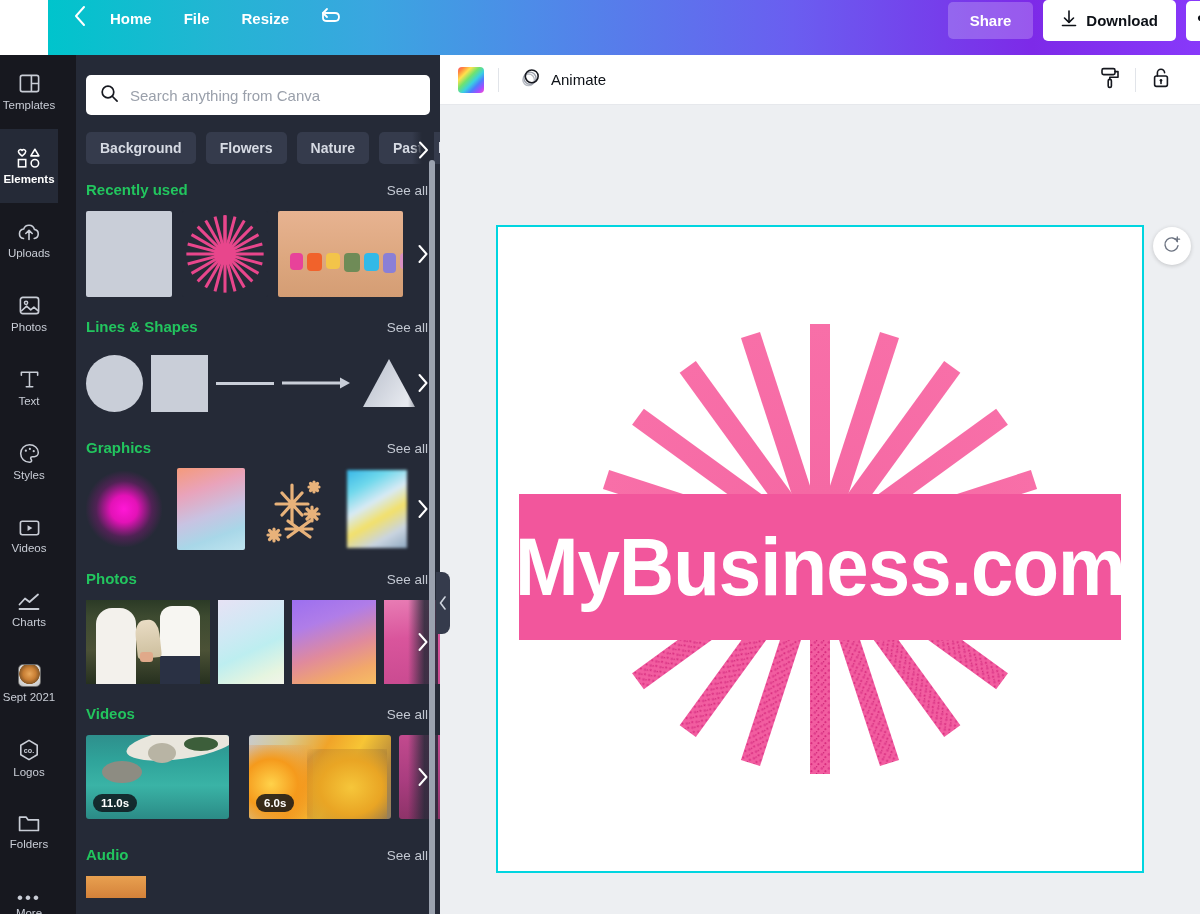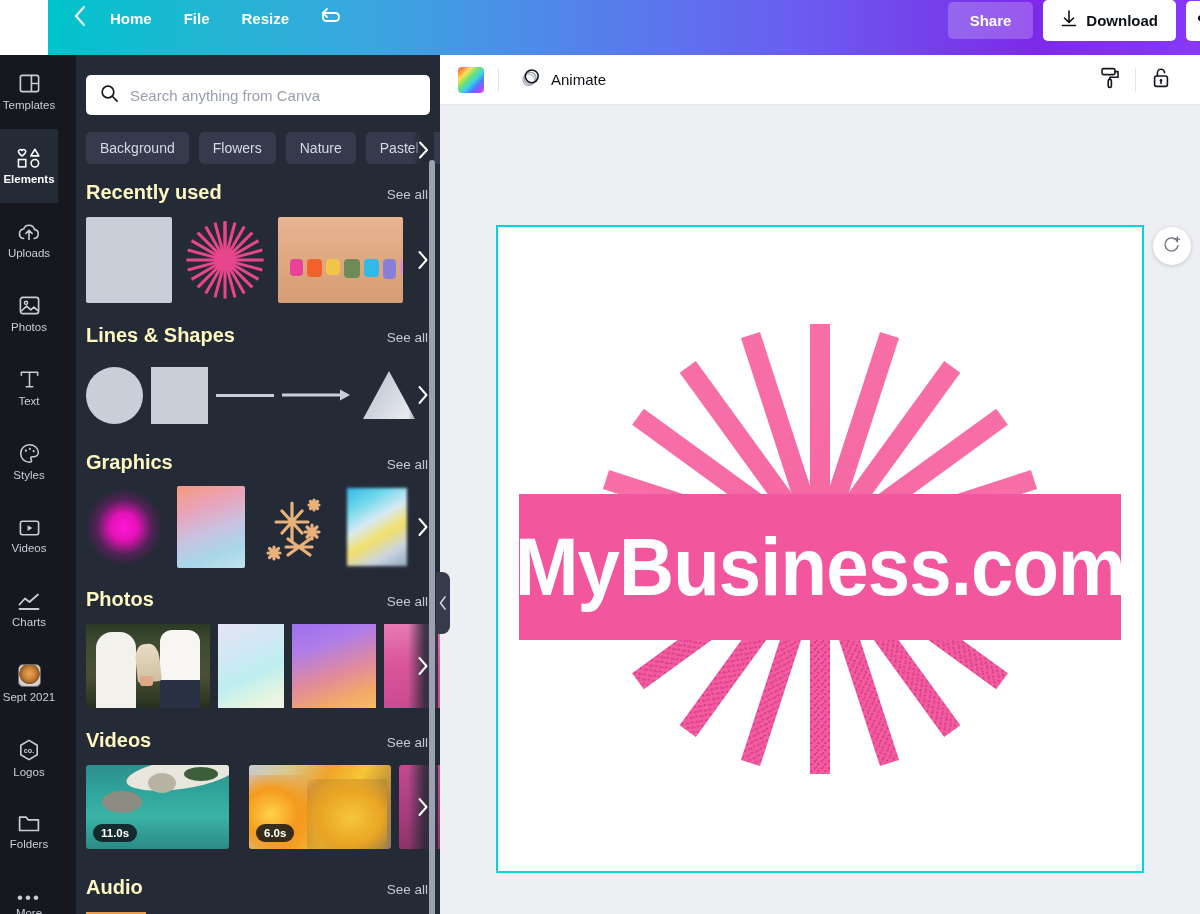--- a/index.html
+++ b/index.html
@@ -80,33 +80,33 @@
   }
   .search-box input {
     border: none; outline: none; flex: 1; font-size: 15px; color: #0d1117;
     font-family: "Liberation Sans", sans-serif; background: transparent;
   }
   .search-box input::placeholder { color: #9aa0ab; }
 
   .chips { display: flex; gap: 10px; padding: 17px 10px 0 10px; position: relative; overflow: hidden; }
   .chip {
     background: #353b4c; color: #d6dae3; font-size: 14px; padding: 8px 14px;
-    border-radius: 5px; white-space: nowrap; cursor: pointer;
+    border-radius: 5px; white-space: nowrap; cursor: pointer; font-weight: bold;
   }
   .chip-arrow {
     position: absolute; right: 6px; top: 17px; height: 36px; width: 22px;
     display: flex; align-items: center; justify-content: center; color: #fff;
     cursor: pointer; background: linear-gradient(90deg, rgba(37,42,55,0) 0%, #252a37 45%);
   }
 
   .sec-head {
     display: flex; align-items: baseline; justify-content: space-between;
     padding: 17px 12px 9px 10px;
   }
-  .sec-title { color: #fef9c3; font-size: 20px; font-weight: 700; }
+  .sec-title { color: #22c55e; font-size: 15px; font-weight: 700; }
   .sec-seeall { color: #c3c8d2; font-size: 13.5px; cursor: pointer; }
 
   .row { position: relative; padding: 0 0 0 10px; height: 94px; overflow: hidden; }
   .row-inner { display: flex; gap: 10px; align-items: center; height: 100%; }
   .row-arrow {
     position: absolute; right: 2px; top: 0; bottom: 0; width: 30px;
     display: flex; align-items: center; justify-content: center;
     color: #fff; font-size: 20px; cursor: pointer;
     background: linear-gradient(90deg, rgba(37,42,55,0) 0%, rgba(37,42,55,0.85) 55%);
     text-shadow: 0 0 4px rgba(0,0,0,.6);

